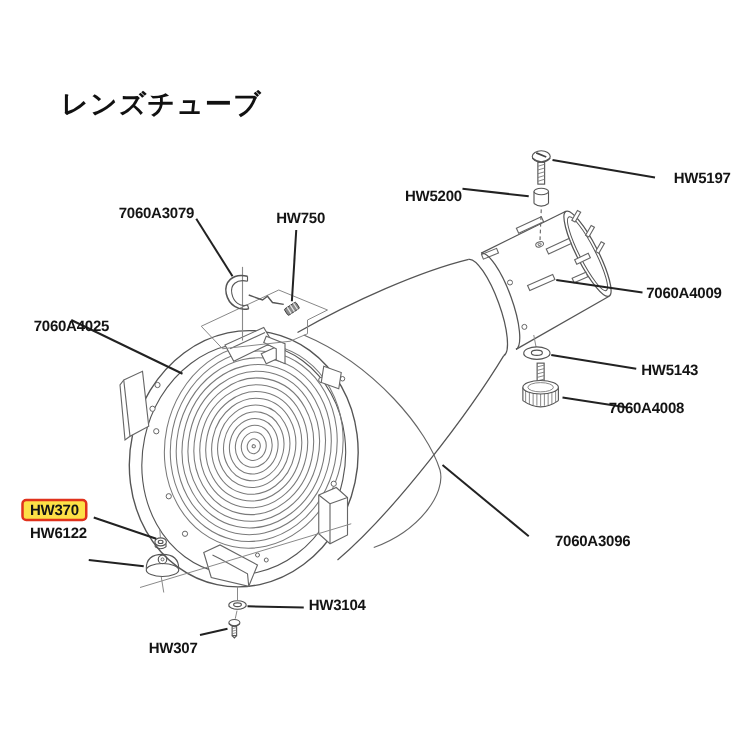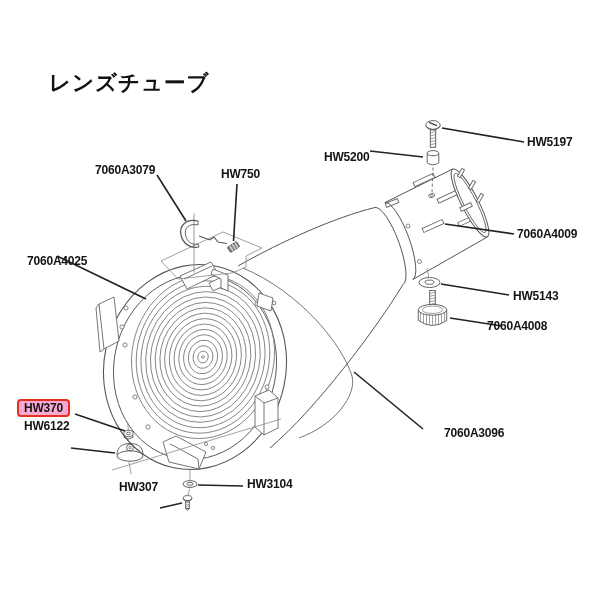--- a/index.html
+++ b/index.html
@@ -10,21 +10,21 @@
   .stage svg{position:absolute;left:0;top:0;}
   .page-title{
     position:absolute;left:49px;top:68px;font-size:21.5px;font-weight:bold;color:#111;
     letter-spacing:1px;white-space:nowrap;
   }
   .part-label{
     position:absolute;font-size:12px;font-weight:bold;color:#141414;
     letter-spacing:-0.2px;white-space:nowrap;line-height:14px;
   }
   .part-label.highlight{
-    border:2px solid #e0321c;border-radius:4px;padding:0 5px;background:#f9a8d4;
+    border:2px solid #e0321c;border-radius:4px;padding:0 5px;background:#fde047;
   }
 </style>
 </head>
 <body>
 
 <div class="stage">
 
   <svg width="600" height="600" viewBox="0 0 600 600">
 
     <g fill="#fff" stroke="#555" stroke-width="1">
@@ -238,22 +238,22 @@
       <line x1="243" y1="486" x2="198" y2="485"></line>
     </g>
   </svg>
 
   <div class="page-title">レンズチューブ</div>
 
   <div class="part-label" style="left:95px;top:163px">7060A3079</div>
   <div class="part-label" style="left:221px;top:167px">HW750</div>
   <div class="part-label" style="left:27px;top:254px">7060A4025</div>
   <div class="part-label" style="left:324px;top:150px">HW5200</div>
-  <div class="part-label" style="left:527px;top:135px">HW5197</div>
+  <div class="part-label" style="left:539px;top:135px">HW5197</div>
   <div class="part-label" style="left:517px;top:227px">7060A4009</div>
   <div class="part-label" style="left:513px;top:289px">HW5143</div>
   <div class="part-label" style="left:487px;top:319px">7060A4008</div>
   <div class="part-label" style="left:444px;top:426px">7060A3096</div>
   <div class="part-label highlight" style="left:17px;top:399px">HW370</div>
   <div class="part-label" style="left:24px;top:419px">HW6122</div>
-  <div class="part-label" style="left:119px;top:480px">HW307</div>
+  <div class="part-label" style="left:119px;top:511px">HW307</div>
   <div class="part-label" style="left:247px;top:477px">HW3104</div>
 </div>
 
 </body></html>

